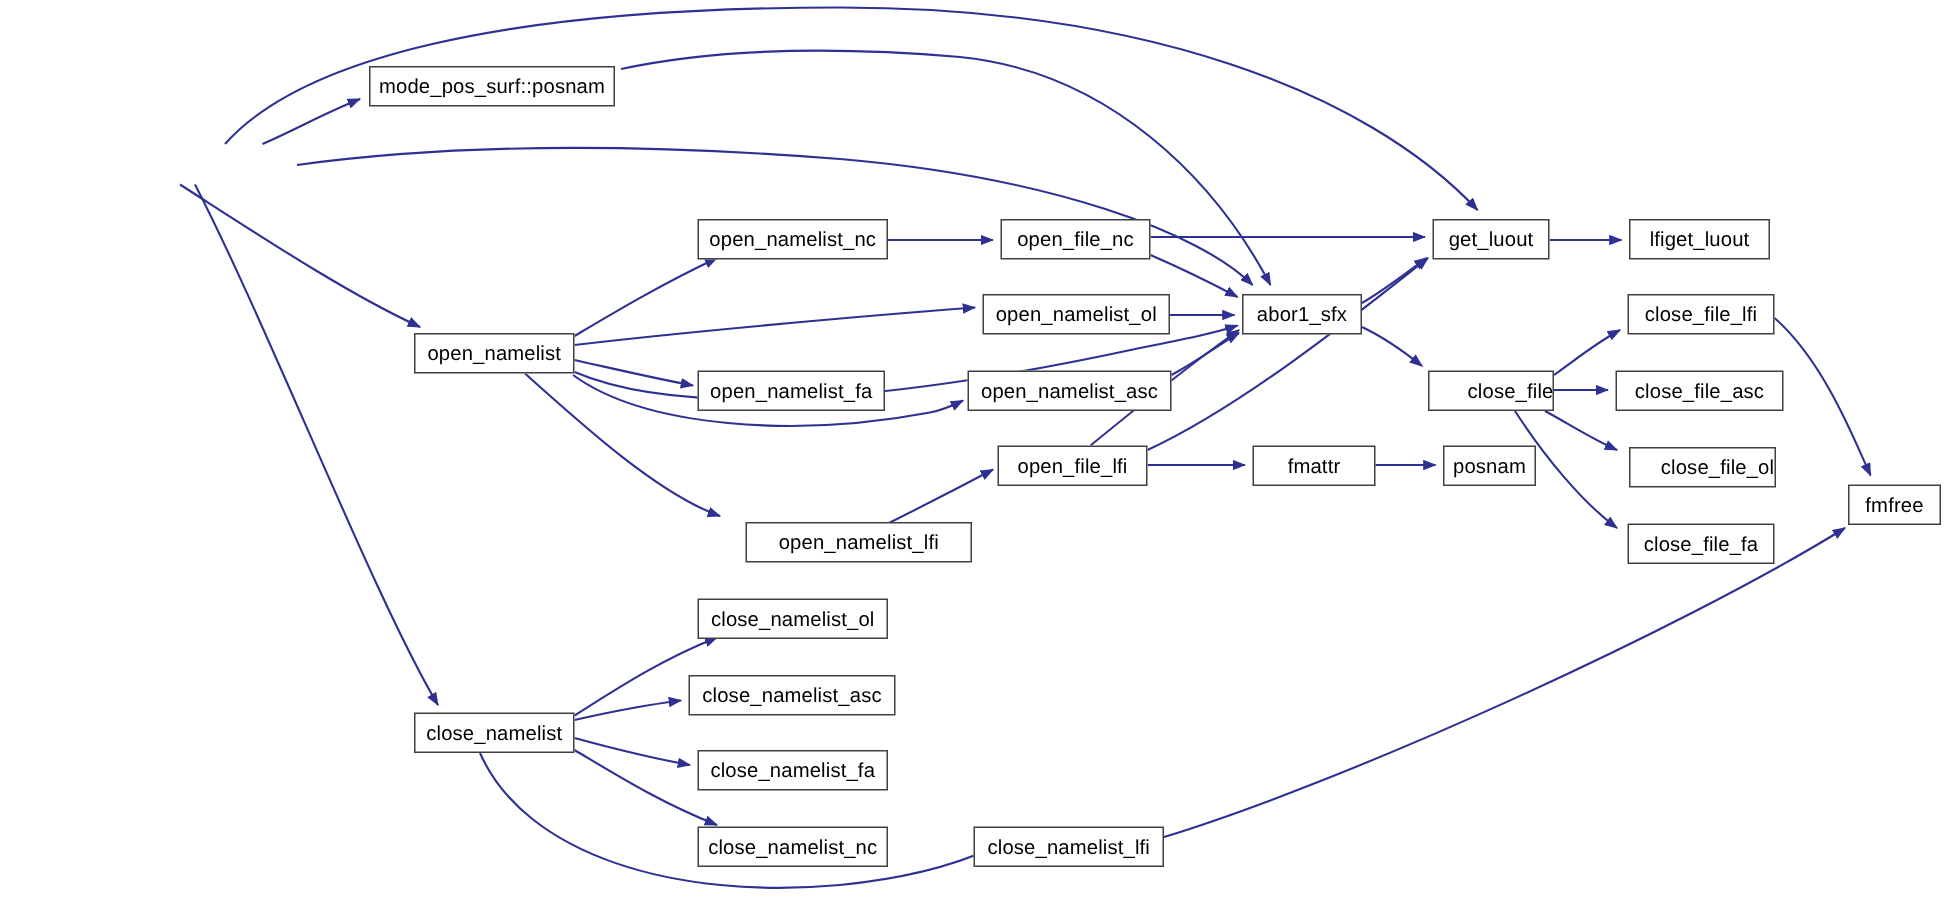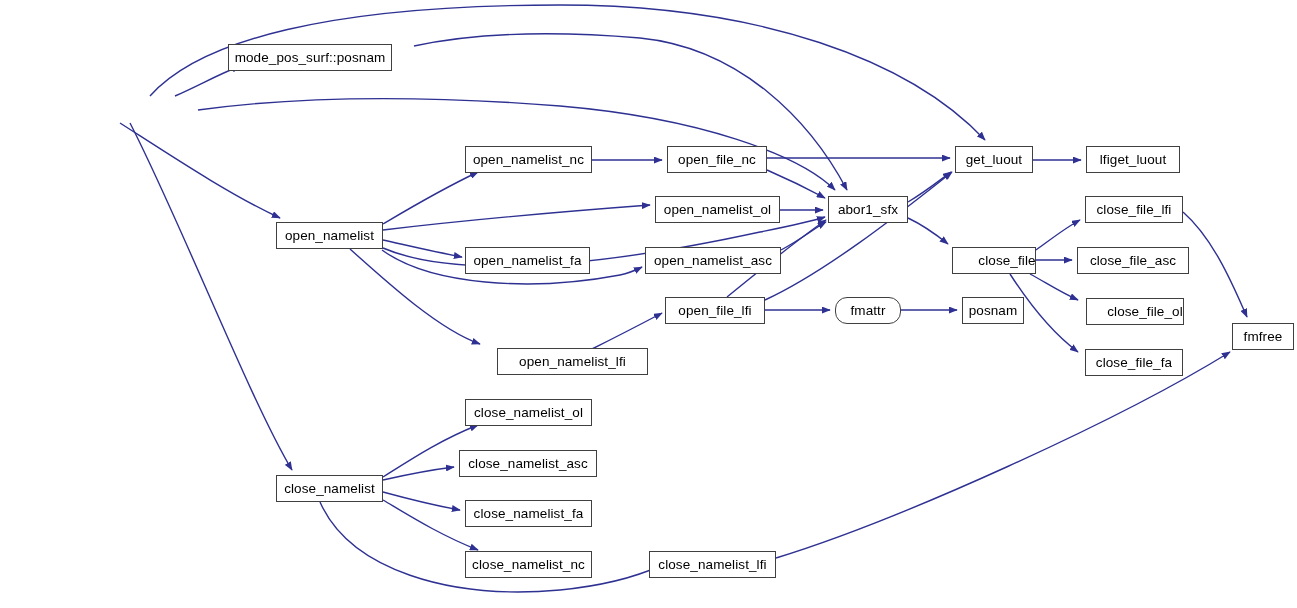--- a/index.html
+++ b/index.html
@@ -97,21 +97,21 @@
         <path d="M1183,212 C1215,240 1235,290 1247,317" fill="none" stroke="#2e3192" stroke-width="1.4" marker-end="url(#arrowhead)"></path>
         <path d="M383,477 C410,460 440,440 478,425" fill="none" stroke="#2e3192" stroke-width="1.4" marker-end="url(#arrowhead)"></path>
         <path d="M383,480 C405,475 430,470 454,467" fill="none" stroke="#2e3192" stroke-width="1.4" marker-end="url(#arrowhead)"></path>
         <path d="M383,492 C405,498 432,505 460,510" fill="none" stroke="#2e3192" stroke-width="1.4" marker-end="url(#arrowhead)"></path>
         <path d="M383,500 C410,516 440,535 478,550" fill="none" stroke="#2e3192" stroke-width="1.4" marker-end="url(#arrowhead)"></path>
         <path d="M320,502 C350,570 450,600 560,590 C610,585 640,575 660,566" fill="none" stroke="#2e3192" stroke-width="1.4" marker-end="url(#arrowhead)"></path>
         <path d="M776,558 C900,520 1120,420 1230,352" fill="none" stroke="#2e3192" stroke-width="1.4" marker-end="url(#arrowhead)"></path>
       </g>
   </svg>
   <div id="node-layer">
-      <div class="node" style="left: 228px; top: 44px; width: 164px; height: 27px;">
+      <div class="node" style="left: 246px; top: 44px; width: 164px; height: 27px;">
         <span class="node-label">mode_pos_surf::posnam</span>
       </div>
       <div class="node" style="left: 276px; top: 222px; width: 107px; height: 27px;">
         <span class="node-label">open_namelist</span>
       </div>
       <div class="node" style="left: 465px; top: 146px; width: 127px; height: 27px;">
         <span class="node-label">open_namelist_nc</span>
       </div>
       <div class="node" style="left: 655px; top: 196px; width: 125px; height: 27px;">
         <span class="node-label">open_namelist_ol</span>
@@ -127,21 +127,21 @@
       </div>
       <div class="node" style="left: 667px; top: 146px; width: 100px; height: 27px;">
         <span class="node-label">open_file_nc</span>
       </div>
       <div class="node" style="left: 665px; top: 297px; width: 100px; height: 27px;">
         <span class="node-label">open_file_lfi</span>
       </div>
       <div class="node" style="left: 828px; top: 196px; width: 80px; height: 27px;">
         <span class="node-label">abor1_sfx</span>
       </div>
-      <div class="node" style="left: 835px; top: 297px; width: 66px; height: 27px; border-radius: 12px;">
+      <div class="node" style="left: 835px; top: 297px; width: 82px; height: 27px;">
         <span class="node-label">fmattr</span>
       </div>
       <div class="node" style="left: 962px; top: 297px; width: 62px; height: 27px;">
         <span class="node-label">posnam</span>
       </div>
       <div class="node" style="left: 955px; top: 146px; width: 78px; height: 27px; text-align: center;">
         <span class="node-label">get_luout</span>
       </div>
       <div class="node" style="left: 1086px; top: 146px; width: 94px; height: 27px;">
         <span class="node-label">lfiget_luout</span>

